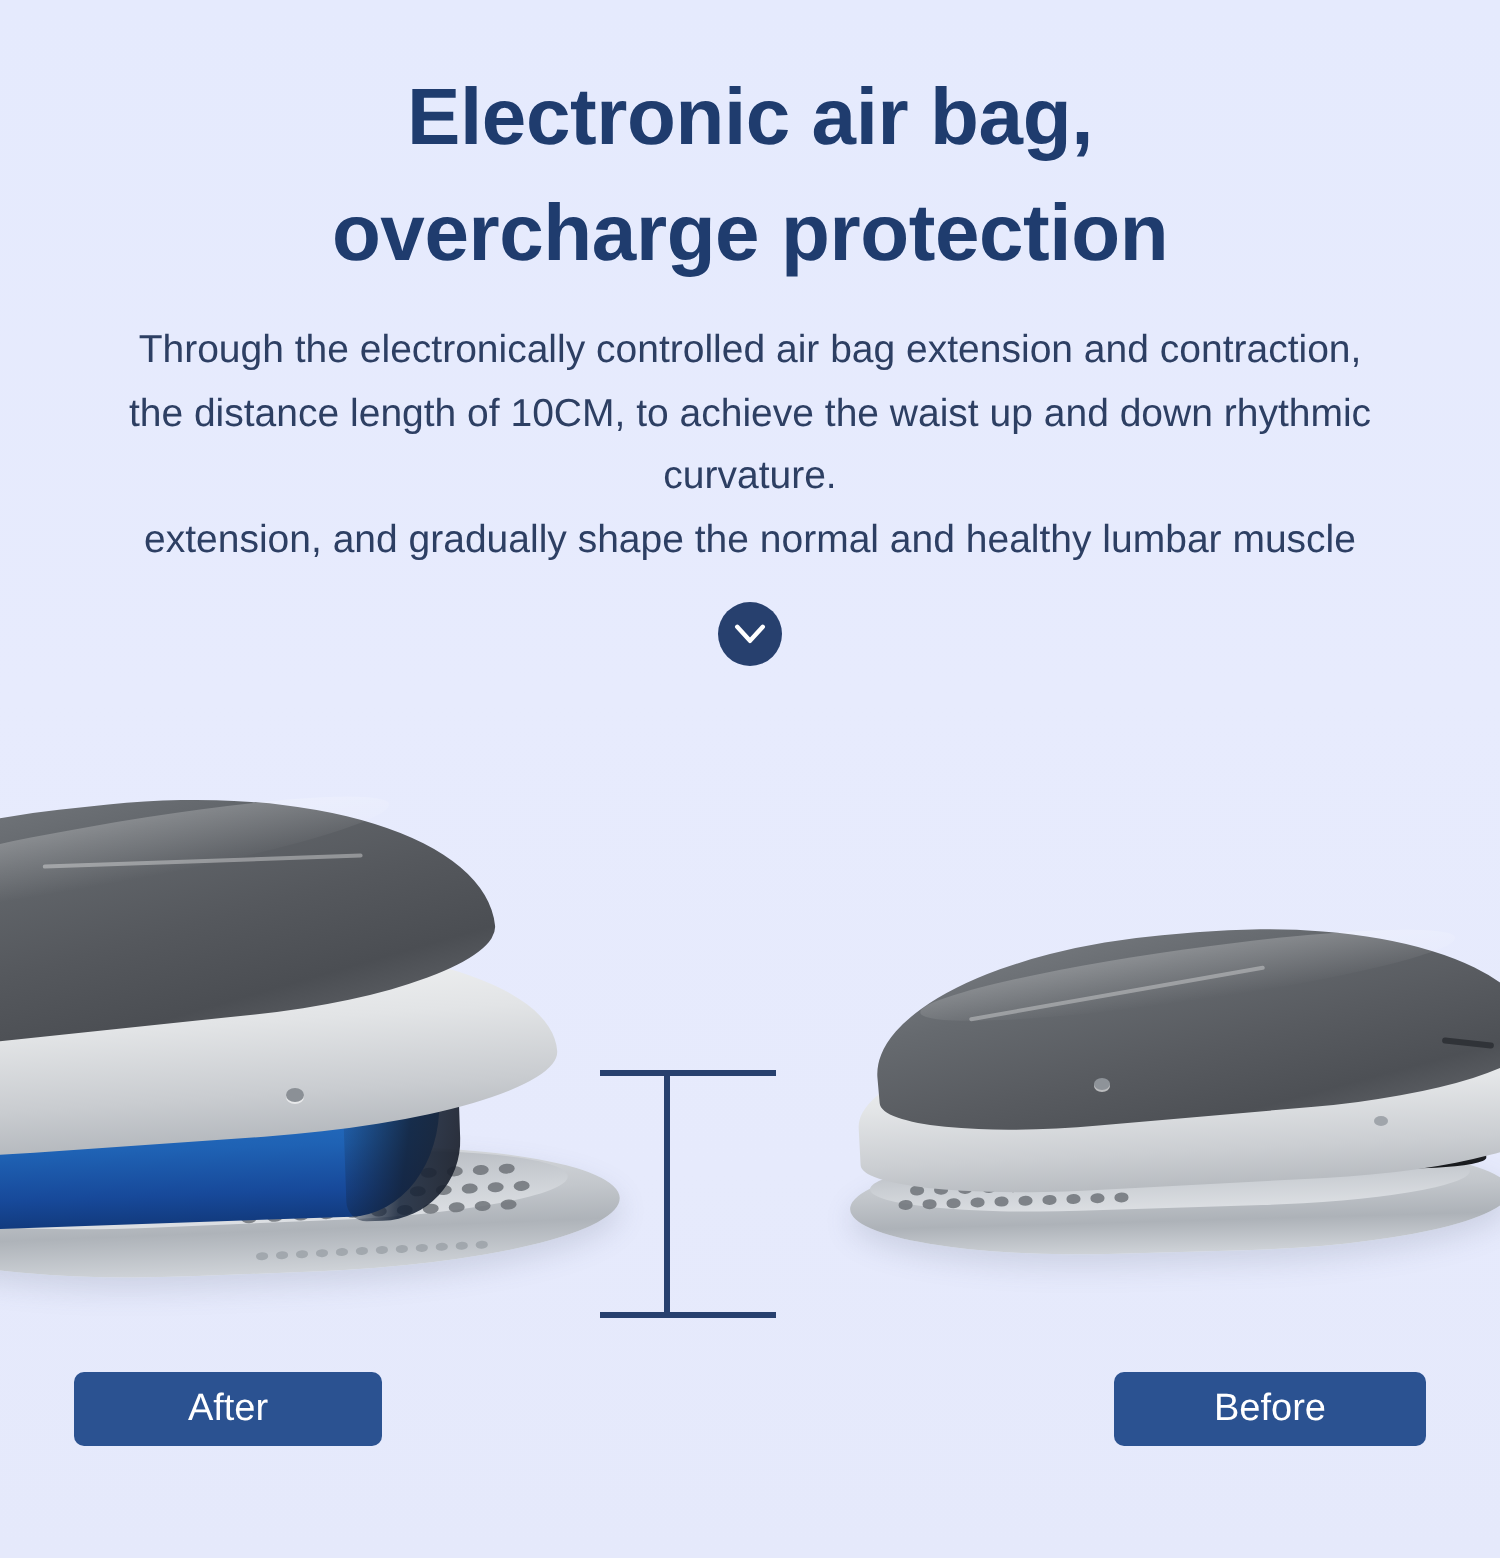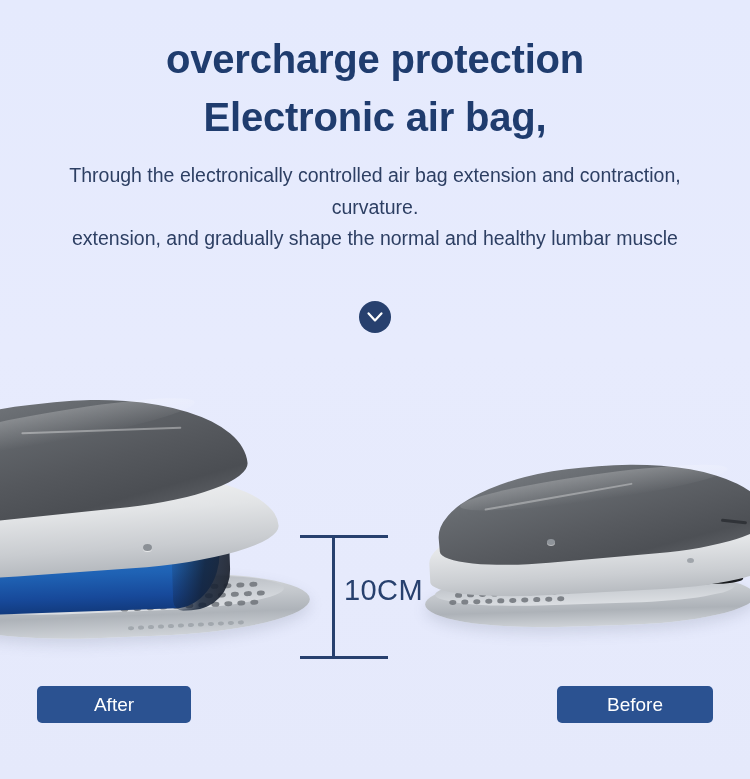--- a/index.html
+++ b/index.html
@@ -413,26 +413,27 @@
   }
   .btn-after  { left: 37px;  top: 686px; width: 154px; }
   .btn-before { left: 557px; top: 686px; width: 156px; }
 </style>
 </head>
 <body>
 
 <div class="page">
 
   <div class="headline">
+    <span class="ln">Electronic air bag,</span>
     <span class="ln">overcharge protection</span>
-    <span class="ln">Electronic air bag,</span>
   </div>
 
   <div class="subcopy">
     <span class="sl">Through the electronically controlled air bag extension and contraction,</span>
+    <span class="sl">the distance length of 10CM, to achieve the waist up and down rhythmic</span>
     <span class="sl">curvature.</span>
     <span class="sl">extension, and gradually shape the normal and healthy lumbar muscle</span>
   </div>
 
   <div class="chevron-badge">
     <svg width="16" height="11" viewBox="0 0 16 11" aria-hidden="true">
       <path d="M1.6 1.4 L8 8.4 L14.4 1.4" fill="none" stroke="#ffffff" stroke-width="2.2" stroke-linecap="round" stroke-linejoin="round"></path>
     </svg>
   </div>
 
@@ -548,19 +549,18 @@
       <div class="slit-b"></div>
       <div class="dot-b1"></div>
       <div class="dot-b2"></div>
     </div>
   </div>
 
   <div class="dimension">
     <div class="dim-cap-top"></div>
     <div class="dim-line"></div>
     <div class="dim-cap-bot"></div>
-    <div class="dim-label">10CM</div>
   </div>
 
   <button class="btn btn-before">Before</button>
   <button class="btn btn-after">After</button>
 
 </div>
 
 </body></html>

